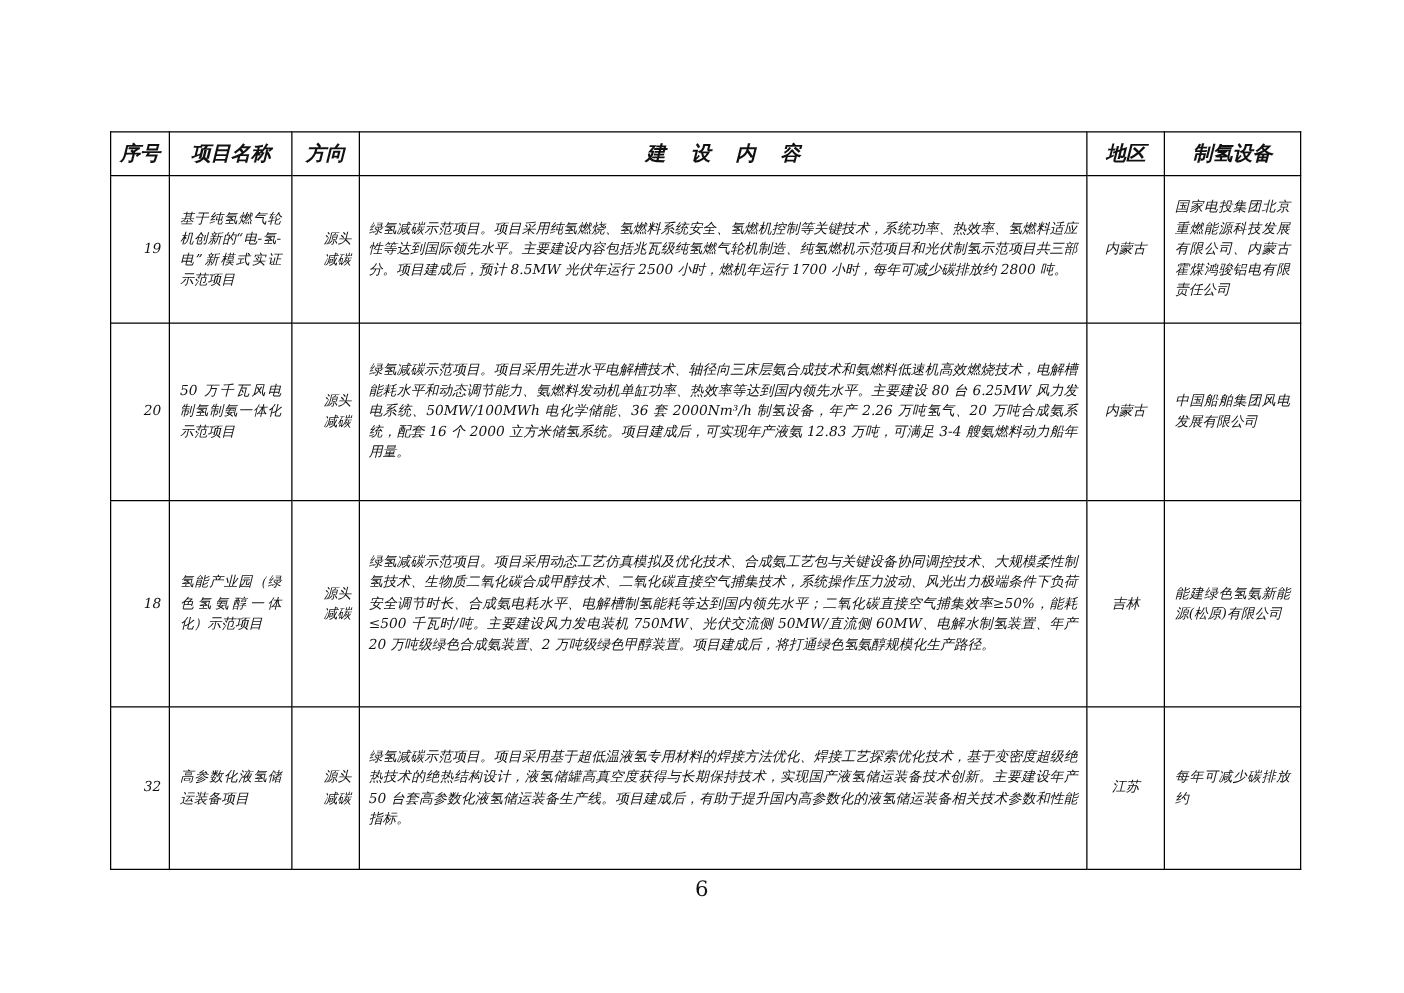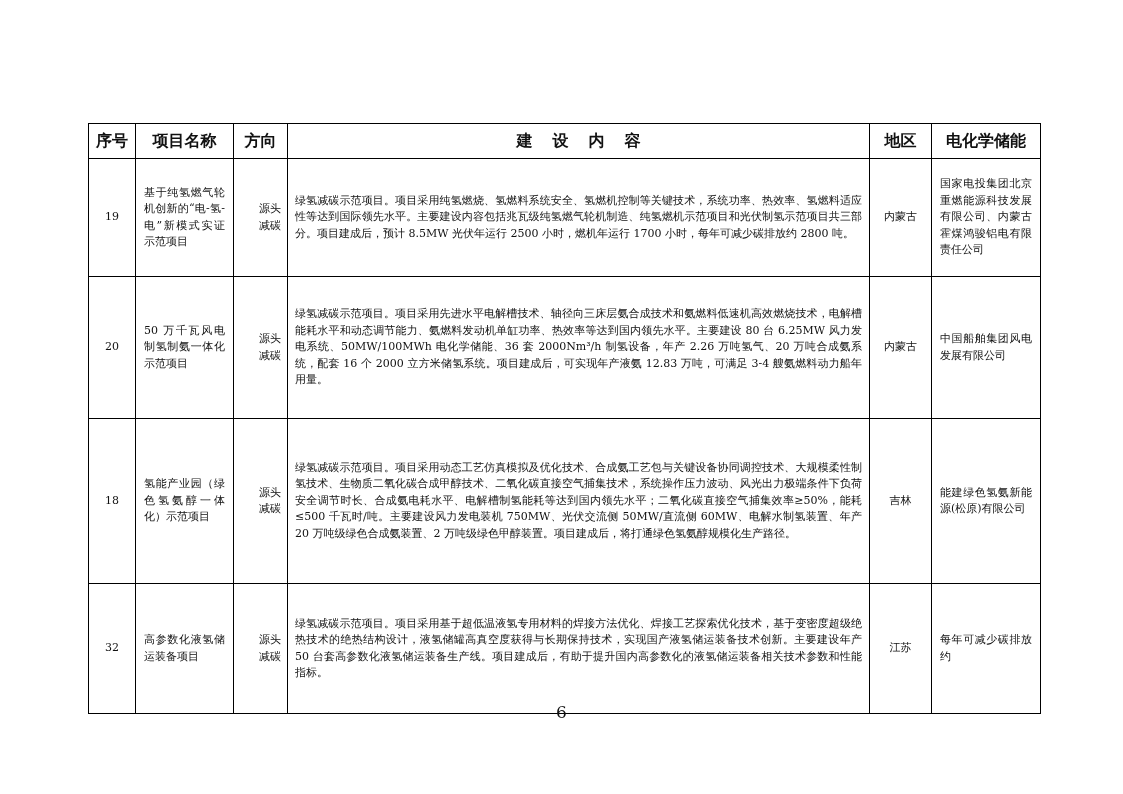--- a/index.html
+++ b/index.html
@@ -8,22 +8,23 @@
     background: #ffffff;
     width: 1123px;
     height: 794px;
     font-family: "DejaVu Serif", "Liberation Serif", serif;
     color: #111111;
     position: relative;
   }
   .doc {
     position: absolute;
     left: 88px;
-    top: 123px;
+    top: 105px;
     width: 952px;
+    font-style: italic;
   }
   table.projects {
     border-collapse: collapse;
     table-layout: fixed;
     width: 952px;
   }
   table.projects col.c-id      { width: 47px; }
   table.projects col.c-name    { width: 98px; }
   table.projects col.c-dir     { width: 54px; }
   table.projects col.c-content { width: 582px; }
@@ -48,21 +49,21 @@
     line-height: 1.3;
   }
   th.th-content { letter-spacing: 0.45em; text-indent: 0.45em; }
 
   tr.h-header { height: 35px; }
   tr.h-19 { height: 118px; }
   tr.h-20 { height: 142px; }
   tr.h-21 { height: 165px; }
   tr.h-22 { height: 130px; }
 
-  td.cell-id     { text-align: center; }
+  td.cell-id     { text-align: right; }
   td.cell-name   { text-align: justify; padding: 14px 8px; }
   td.cell-dir    { text-align: right; white-space: pre-line; margin-top: 16px; }
   td.cell-content{ text-align: justify; padding: 3px 7px; line-height: 1.5; }
   td.cell-region { text-align: center; }
   td.cell-entity { text-align: justify; padding: 2px 8px; }
 
   .page-number {
     position: absolute;
     top: 702px;
     left: 0;
@@ -85,21 +86,21 @@
         <col class="c-region">
         <col class="c-entity">
     </colgroup>
     <thead>
       <tr class="h-header">
         <th>序号</th>
         <th>项目名称</th>
         <th>方向</th>
         <th class="th-content">建 设 内 容</th>
         <th>地区</th>
-        <th>电化学储能</th>
+        <th>制氢设备</th>
       </tr>
     </thead>
     <tbody>
       <tr class="h-19">
         <td class="cell-id">19</td>
         <td class="cell-name">基于纯氢燃气轮机创新的“电-氢-电”新模式实证示范项目</td>
         <td class="cell-dir">源头
 减碳</td>
         <td class="cell-content">绿氢减碳示范项目。项目采用纯氢燃烧、氢燃料系统安全、氢燃机控制等关键技术，系统功率、热效率、氢燃料适应性等达到国际领先水平。主要建设内容包括兆瓦级纯氢燃气轮机制造、纯氢燃机示范项目和光伏制氢示范项目共三部分。项目建成后，预计 8.5MW 光伏年运行 2500 小时，燃机年运行 1700 小时，每年可减少碳排放约 2800 吨。</td>
         <td class="cell-region">内蒙古</td>

